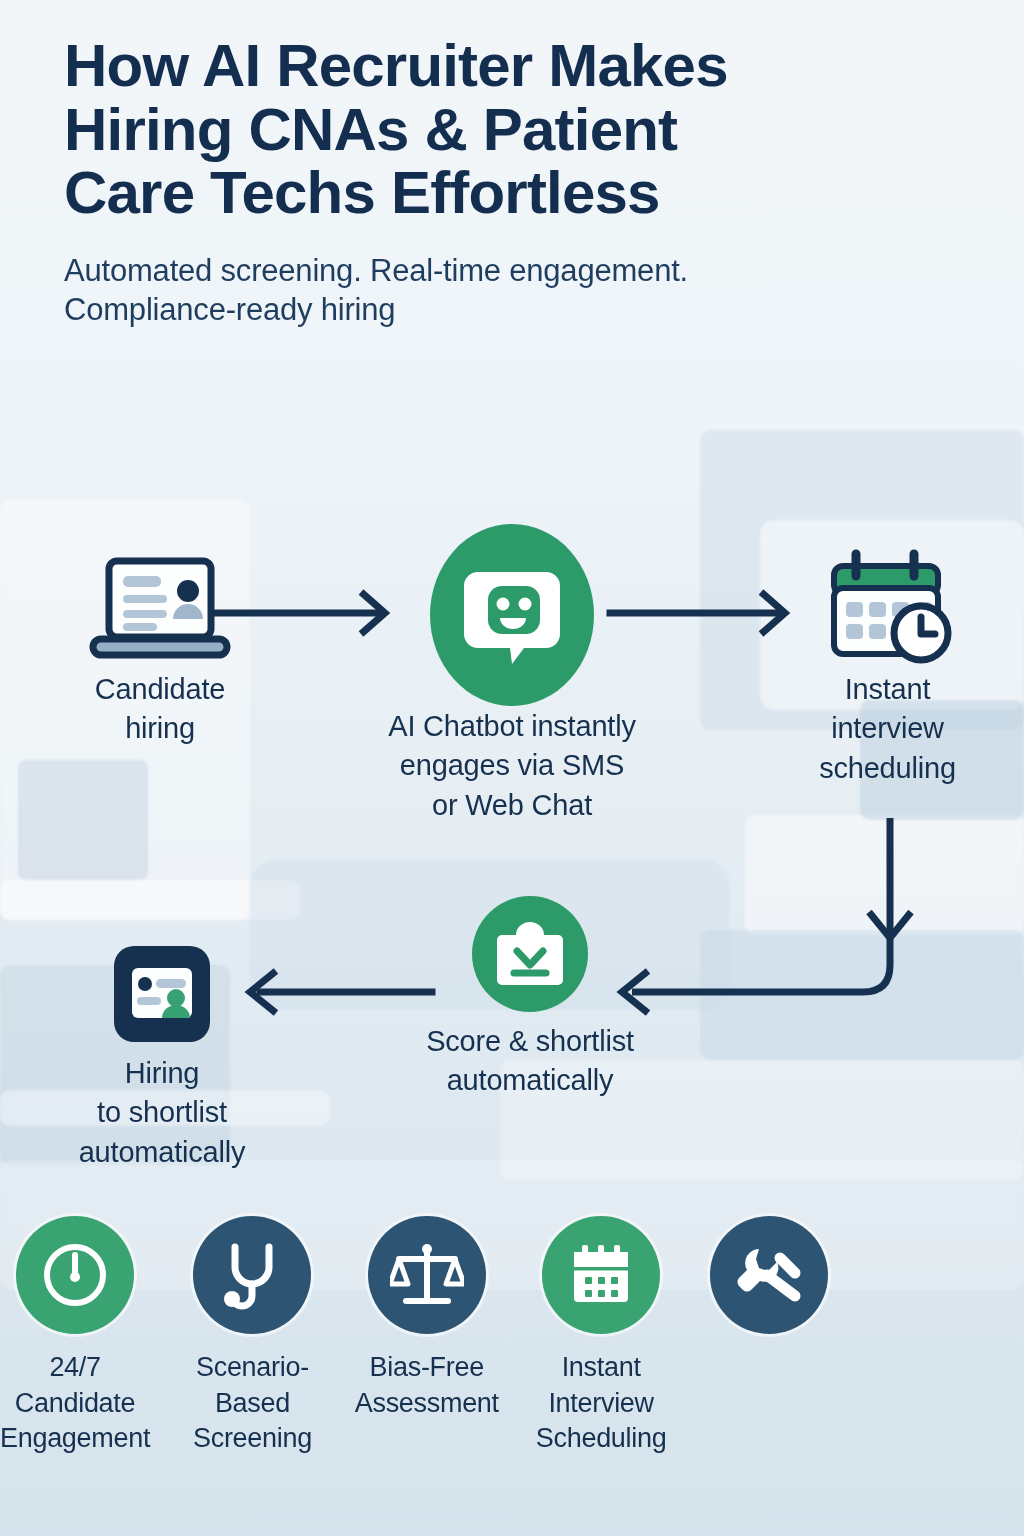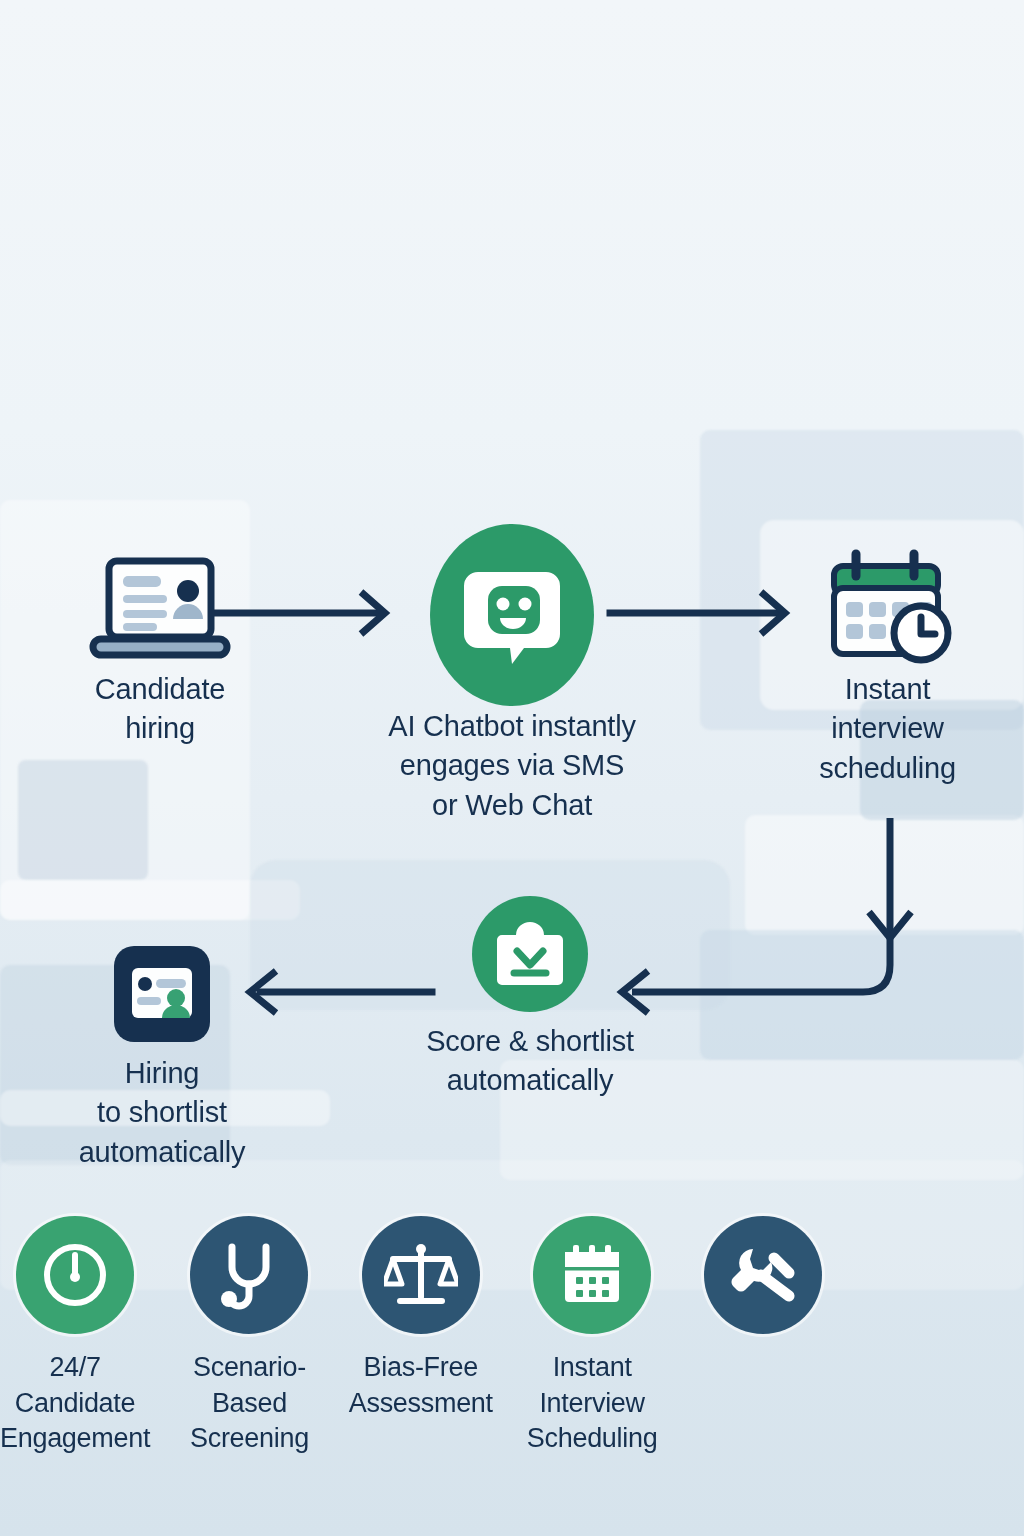--- a/index.html
+++ b/index.html
@@ -47,21 +47,21 @@
   .node{position:absolute;text-align:center;}
   .node .caption{
     font-size:29px;line-height:1.36;color:#16304f;letter-spacing:-0.2px;
   }
 
   .circle{border-radius:50%;display:flex;align-items:center;justify-content:center;}
 
   
   .features{
     position:absolute;left:0;top:1216px;width:834px;
-    display:flex;justify-content:center;gap:28px;
+    display:flex;justify-content:center;gap:37px;
   }
   .feature{width:172px;text-align:center;}
   .feature .fcircle{
     width:118px;height:118px;border-radius:50%;margin:0 auto;
     display:flex;align-items:center;justify-content:center;
     box-shadow:0 0 0 3px rgba(255,255,255,.55);
   }
   .feature .flabel{
     margin-top:16px;font-size:27px;line-height:1.32;color:#16304f;letter-spacing:-0.3px;
   }
@@ -81,20 +81,31 @@
       <div class="bgshape bg-f"></div>
     <div class="bgshape bg-g"></div>
       <div class="bgshape bg-h"></div>
     <div class="bgshape bg-i"></div>
       <div class="bgshape bg-j"></div>
     <div class="bgshape bg-k"></div>
       <div class="bgshape bg-l"></div>
     <div class="bgshape bg-m"></div>
   </div>
 
+  <div class="header">
+    <h1 class="title">
+      <span>How AI Recruiter Makes</span><br>
+      <span>Hiring CNAs &amp; Patient</span><br>
+      <span>Care Techs Effortless</span>
+    </h1>
+    <p class="subtitle">
+      <span>Automated screening. Real-time engagement.</span><br>
+      <span>Compliance-ready hiring</span>
+    </p>
+  </div>
 
   <svg class="flow" viewBox="0 0 1024 1536">
     <g fill="none" stroke="#16304f" stroke-width="7" stroke-linecap="square" stroke-linejoin="miter">
 
       <g>
         <line x1="200" y1="613" x2="378" y2="613"></line>
         <polyline points="361,592 385,613 361,634" fill="none" stroke-linecap="butt"></polyline>
       </g>
 
       <g>

